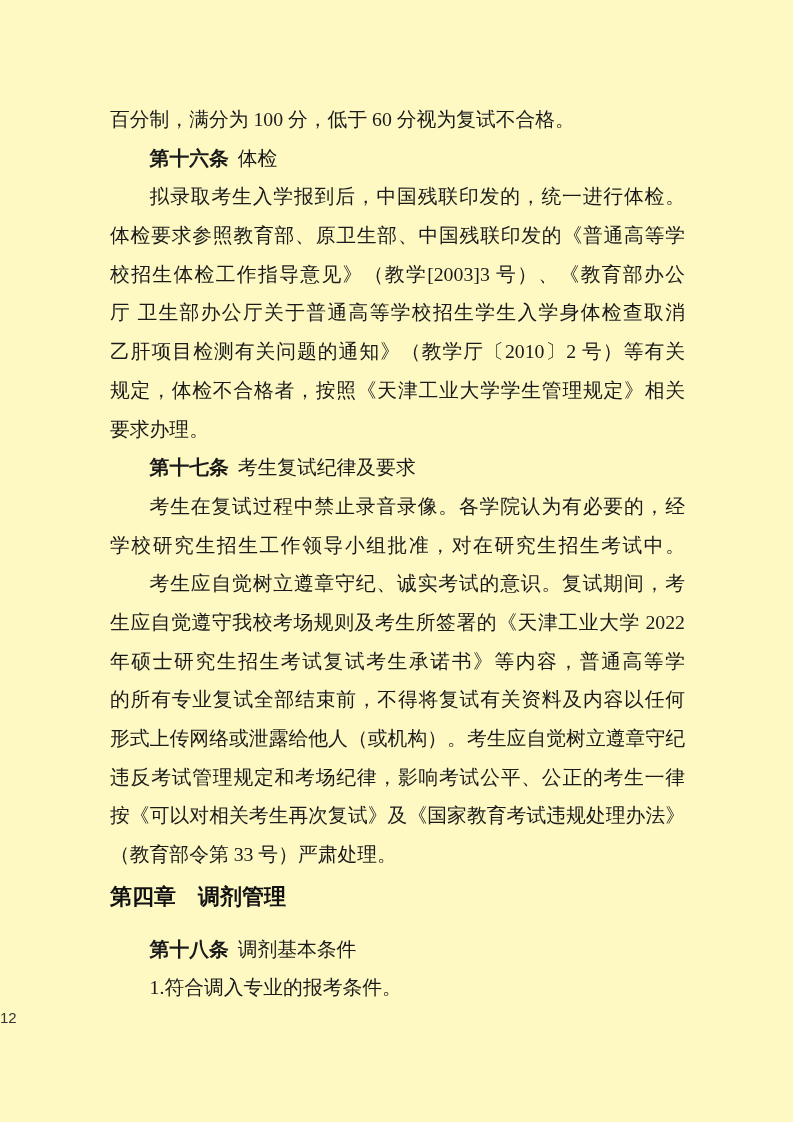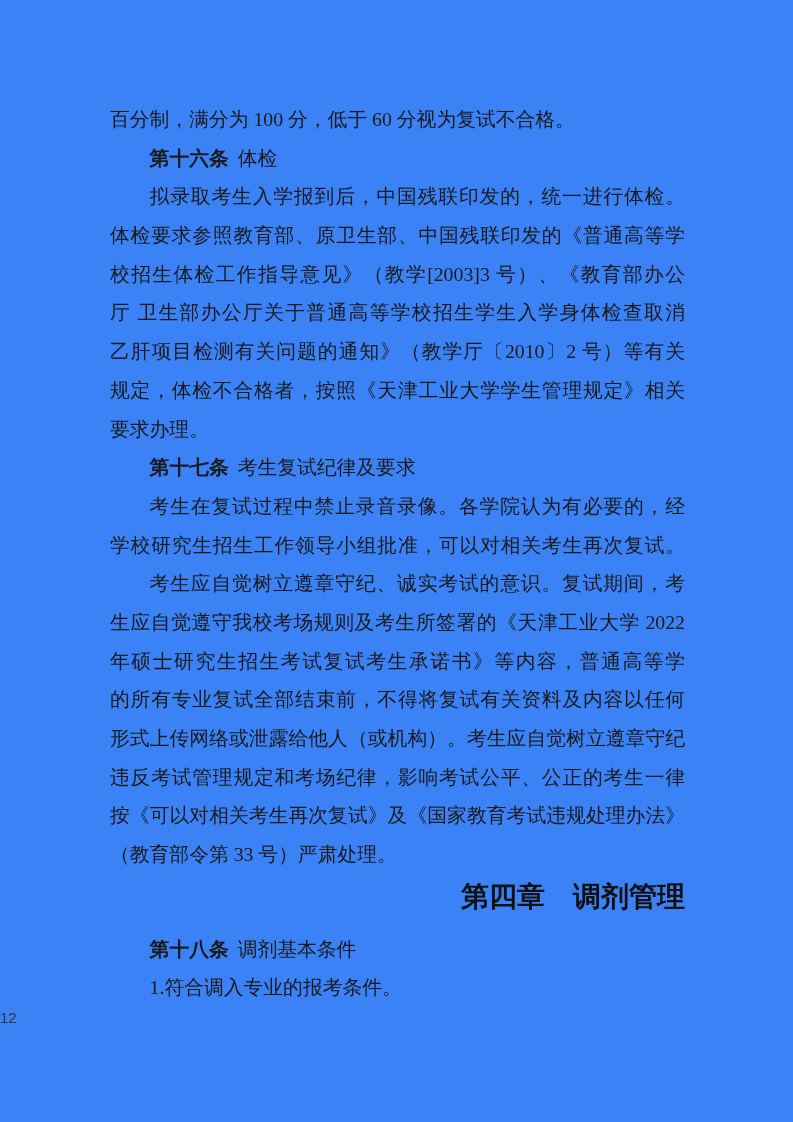--- a/index.html
+++ b/index.html
@@ -4,21 +4,21 @@
 <style>
   html, body {
     margin: 0;
     padding: 0;
     background: #ffffff;
   }
   .page {
     position: relative;
     width: 793px;
     height: 1122px;
-    background: #3b82f6;
+    background: #fef9c3;
     overflow: hidden;
     font-family: "Liberation Serif", "DejaVu Serif", serif;
     color: #1a1a1a;
   }
   .content {
     position: absolute;
     left: 110px;
     top: 100px;
     width: 575px;
   }
@@ -40,24 +40,24 @@
     font-weight: bold;
     text-align: center;
   }
   .article-title {
     margin-left: 0.45em;
   }
   .chapter-heading {
     height: 45px;
     line-height: 45px;
     margin-bottom: 11px;
-    text-align: right;
+    text-align: left;
     font-family: Liberation Sans, sans-serif;
     font-weight: bold;
-    font-size: 28px;
+    font-size: 22px;
     color: #111111;
   }
   .page-number {
     position: absolute;
     left: 0;
     right: 0;
     top: 1008px;
     text-align: left;
     font-size: 15px;
     line-height: 20px;
@@ -74,21 +74,21 @@
       <div class="line indent"><span class="article-label">第十六条</span><span class="article-title">体检</span></div>
       <div class="line indent just">拟录取考生入学报到后，中国残联印发的，统一进行体检。</div>
       <div class="line just">体检要求参照教育部、原卫生部、中国残联印发的《普通高等学</div>
       <div class="line just">校招生体检工作指导意见》（教学[2003]3 号）、《教育部办公</div>
       <div class="line just">厅 卫生部办公厅关于普通高等学校招生学生入学身体检查取消</div>
       <div class="line just">乙肝项目检测有关问题的通知》（教学厅〔2010〕2 号）等有关</div>
       <div class="line just">规定，体检不合格者，按照《天津工业大学学生管理规定》相关</div>
       <div class="line">要求办理。</div>
       <div class="line indent"><span class="article-label">第十七条</span><span class="article-title">考生复试纪律及要求</span></div>
       <div class="line indent just">考生在复试过程中禁止录音录像。各学院认为有必要的，经</div>
-      <div class="line just">学校研究生招生工作领导小组批准，可以对相关考生再次复试。</div>
+      <div class="line just">学校研究生招生工作领导小组批准，对在研究生招生考试中。</div>
       <div class="line indent just">考生应自觉树立遵章守纪、诚实考试的意识。复试期间，考</div>
       <div class="line just">生应自觉遵守我校考场规则及考生所签署的《天津工业大学 2022</div>
       <div class="line just">年硕士研究生招生考试复试考生承诺书》等内容，普通高等学</div>
       <div class="line just">的所有专业复试全部结束前，不得将复试有关资料及内容以任何</div>
       <div class="line just">形式上传网络或泄露给他人（或机构）。考生应自觉树立遵章守纪</div>
       <div class="line just">违反考试管理规定和考场纪律，影响考试公平、公正的考生一律</div>
       <div class="line just">按《可以对相关考生再次复试》及《国家教育考试违规处理办法》</div>
       <div class="line">（教育部令第 33 号）严肃处理。</div>
       <div class="chapter-heading">第四章　调剂管理</div>
       <div class="line indent"><span class="article-label">第十八条</span><span class="article-title">调剂基本条件</span></div>

